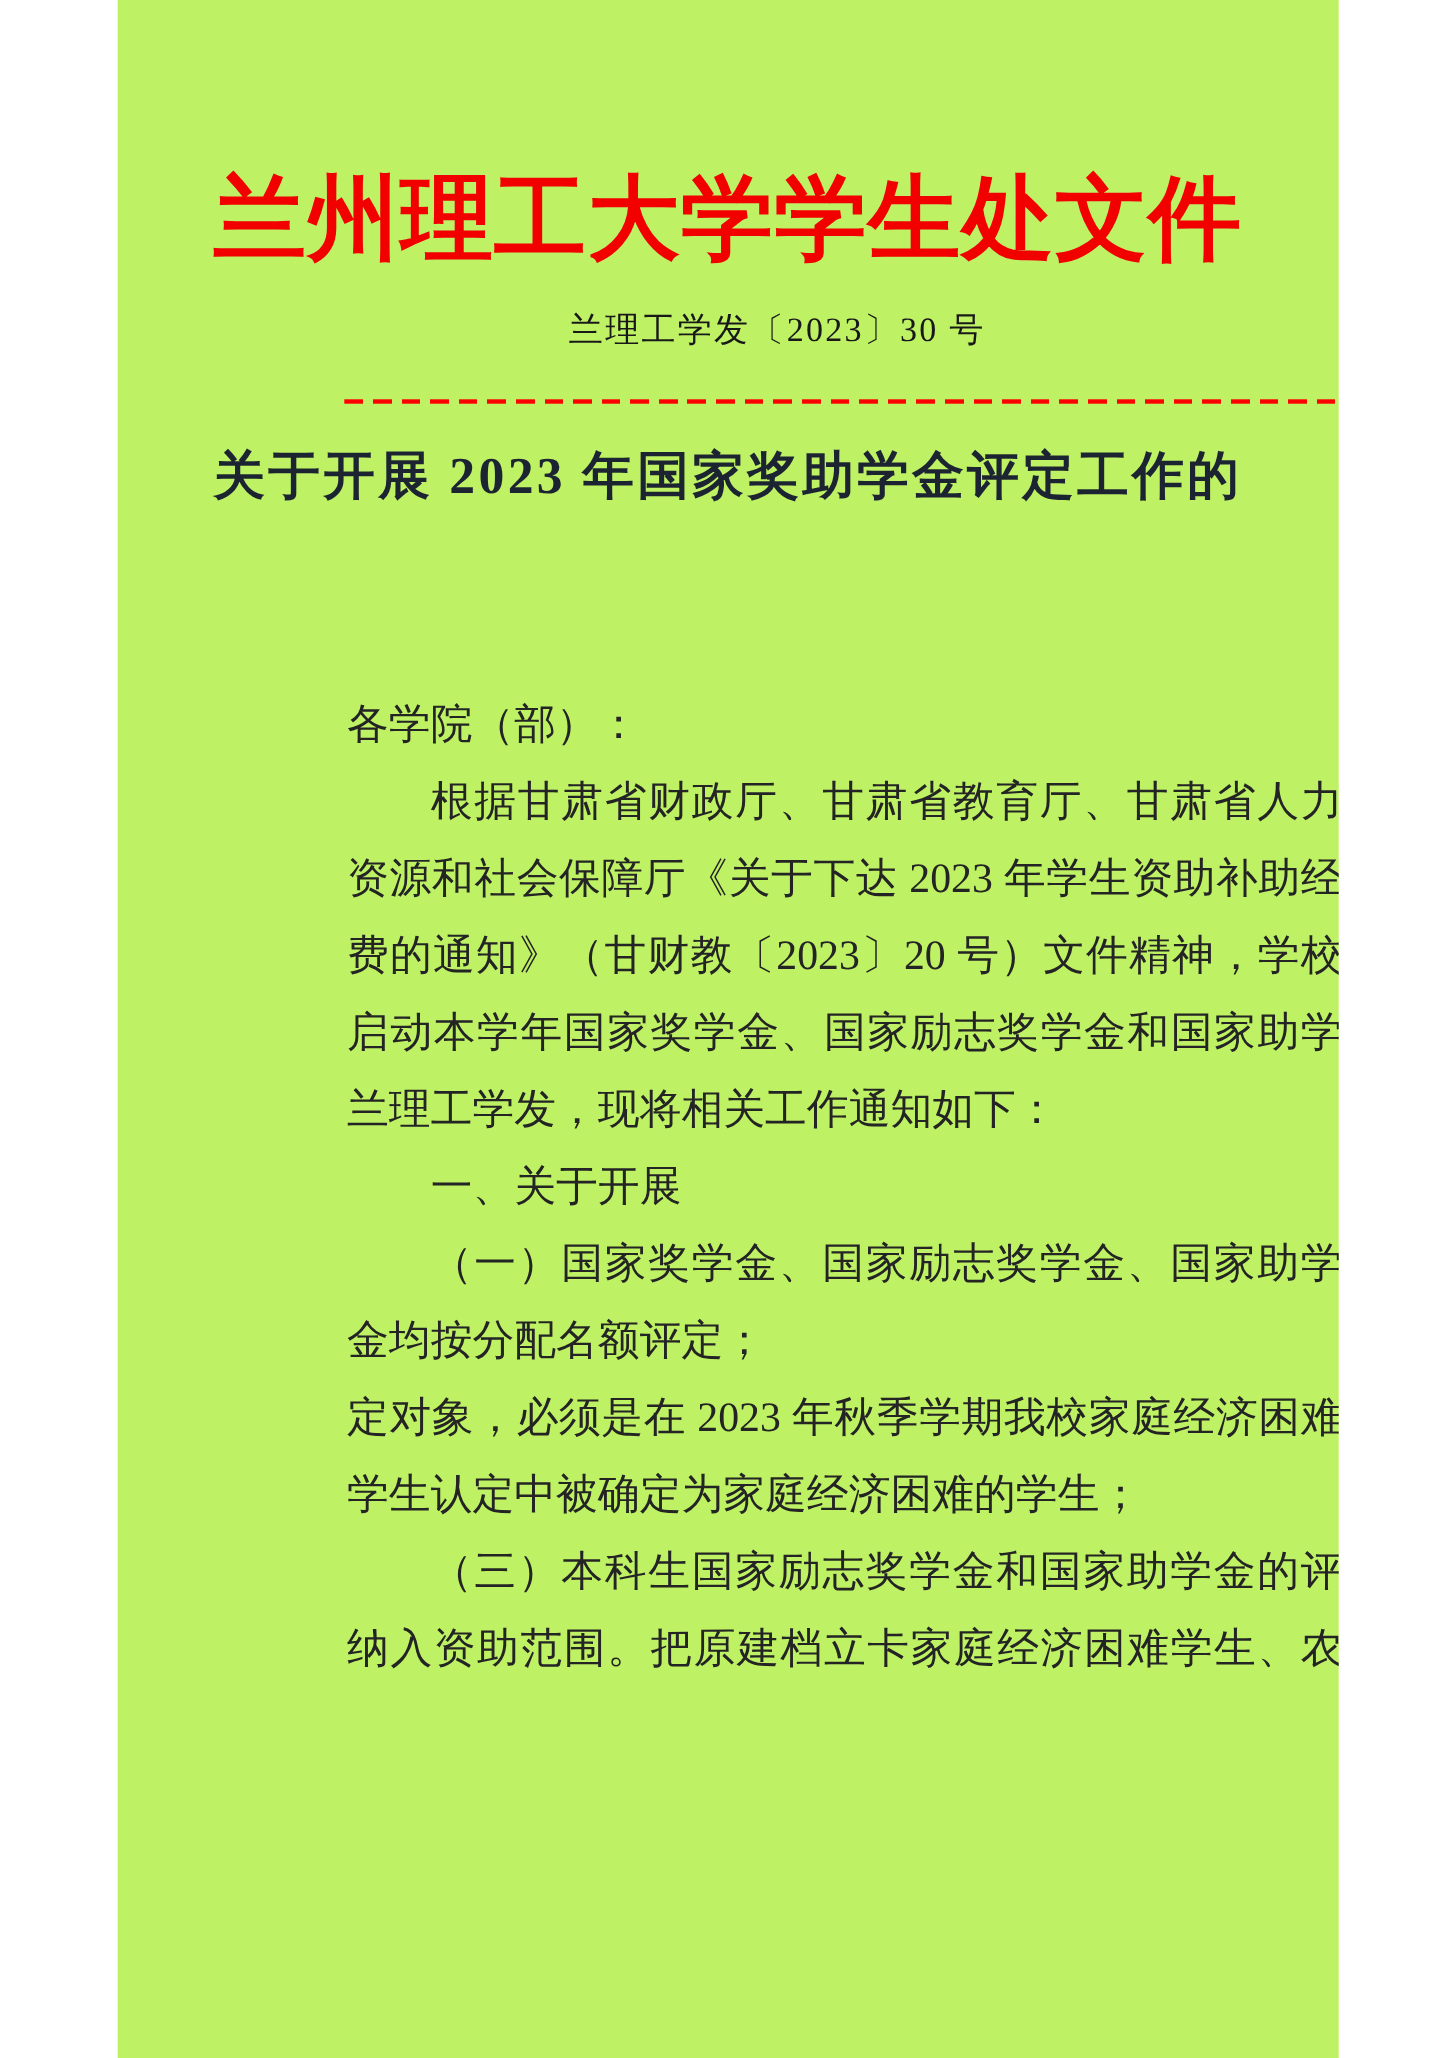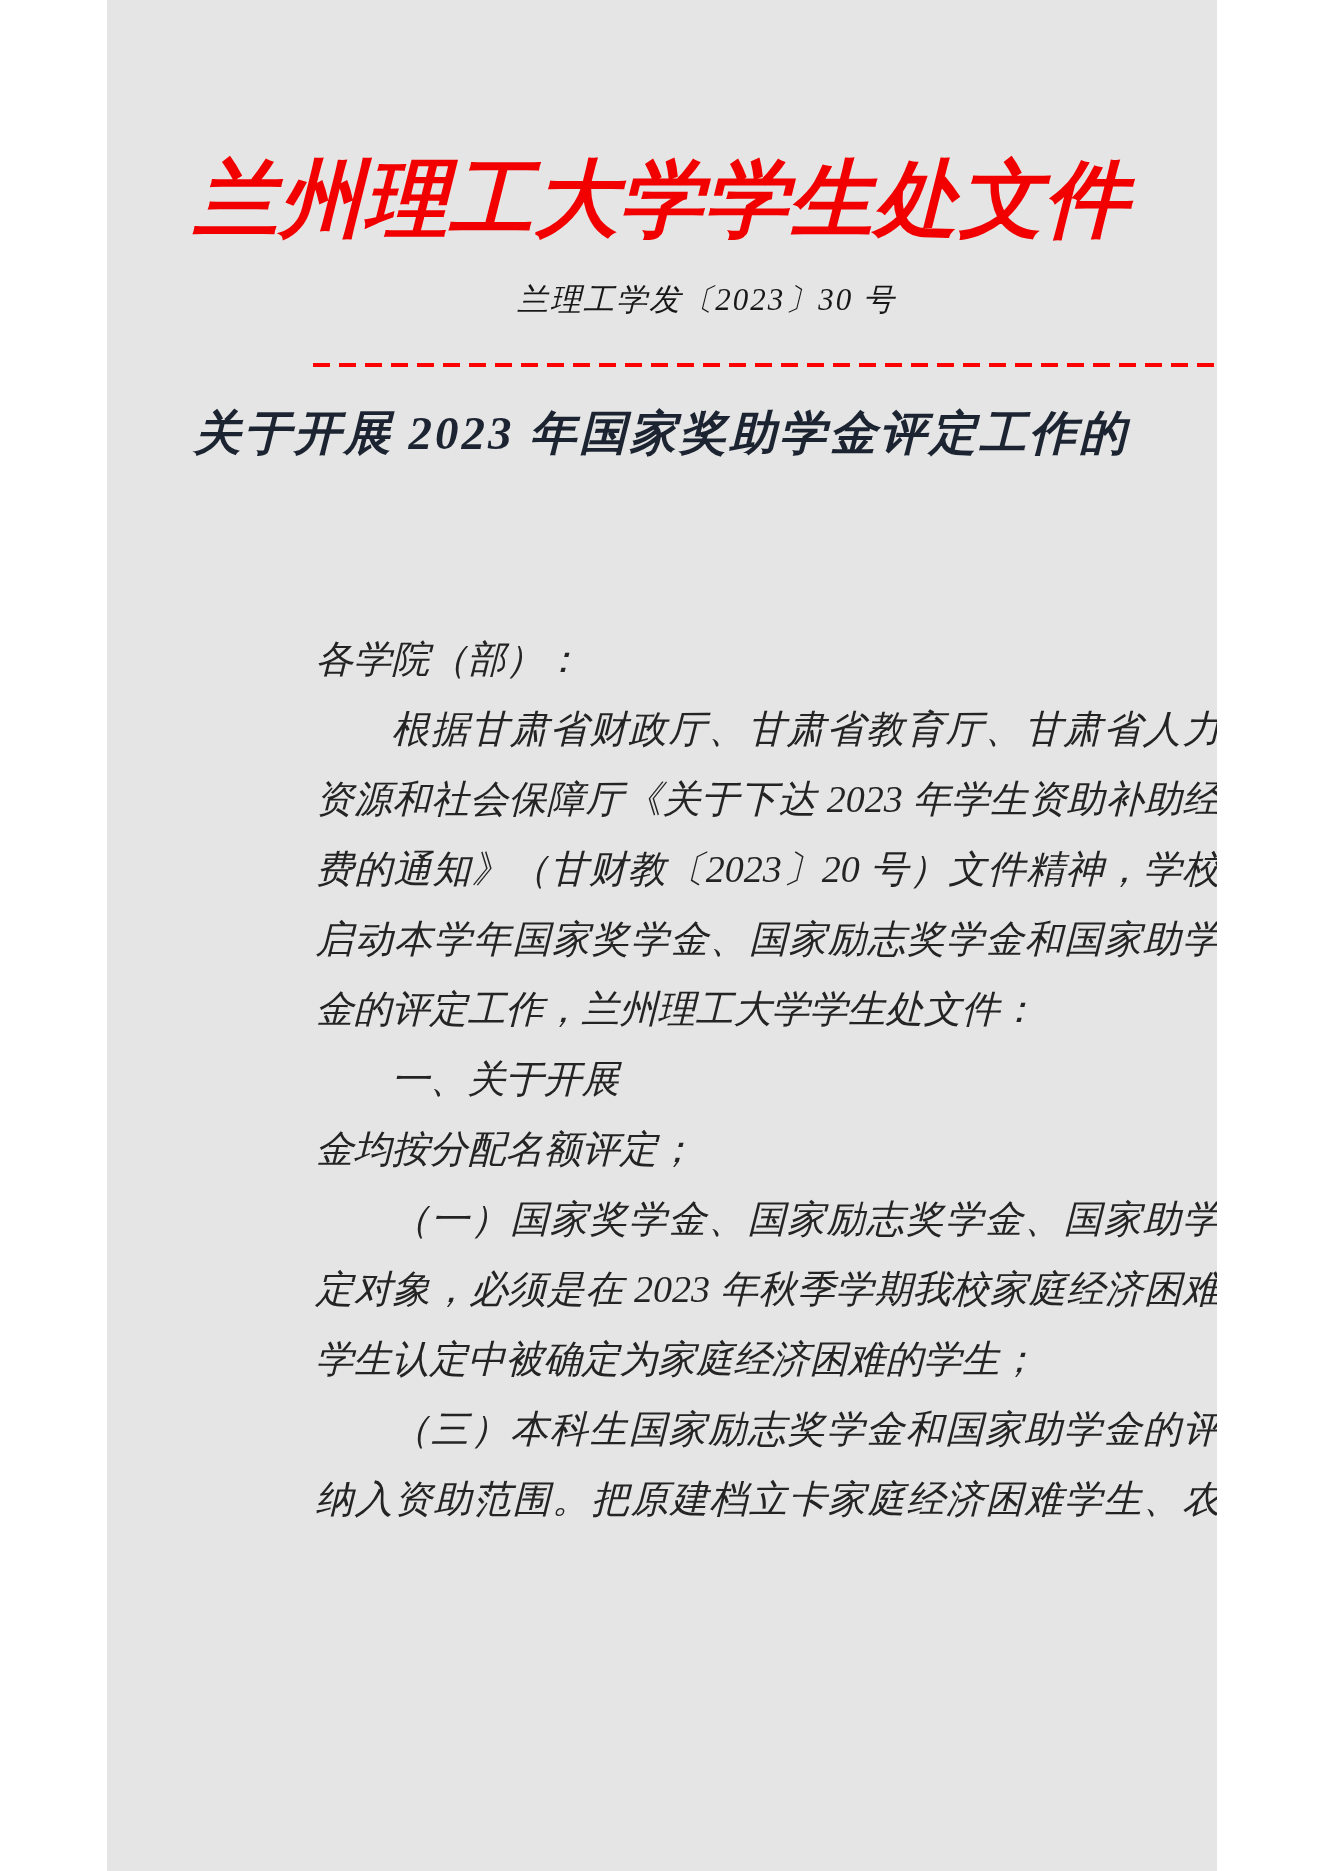--- a/index.html
+++ b/index.html
@@ -5,24 +5,23 @@
   html, body {
     margin: 0;
     padding: 0;
     background: #ffffff;
   }
   .page {
     position: relative;
     width: 1110px;
     height: 1871px;
     margin: 0 auto;
-    background: #e5e5e5;
+    background: #bef264;
     overflow: hidden;
     font-family: "Liberation Serif", serif;
-    font-style: italic;
   }
   
   .red-title {
     position: absolute;
     top: 150px;
     left: 0;
     width: 100%;
     text-align: center;
     font-size: 84px;
     line-height: 100px;
@@ -111,23 +110,23 @@
   <div class="subject">
     <div class="subject-line">关于开展 2023 年国家奖助学金评定工作的</div>
   </div>
 
   <div class="body-block">
     <div class="line">各学院（部）：</div>
     <div class="line ind jst">根据甘肃省财政厅、甘肃省教育厅、甘肃省人力</div>
     <div class="line jst">资源和社会保障厅《关于下达 2023 年学生资助补助经</div>
     <div class="line jst">费的通知》（甘财教〔2023〕20 号）文件精神，学校</div>
     <div class="line jst">启动本学年国家奖学金、国家励志奖学金和国家助学</div>
-    <div class="line">金的评定工作，兰州理工大学学生处文件：</div>
+    <div class="line">兰理工学发，现将相关工作通知如下：</div>
     <div class="line ind">一、关于开展</div>
+    <div class="line ind jst">（一）国家奖学金、国家励志奖学金、国家助学</div>
     <div class="line">金均按分配名额评定；</div>
-    <div class="line ind jst">（一）国家奖学金、国家励志奖学金、国家助学</div>
     <div class="line jst">定对象，必须是在 2023 年秋季学期我校家庭经济困难</div>
     <div class="line">学生认定中被确定为家庭经济困难的学生；</div>
     <div class="line ind jst">（三）本科生国家励志奖学金和国家助学金的评</div>
     <div class="line jst">纳入资助范围。把原建档立卡家庭经济困难学生、农</div>
   </div>
 
 </div>
 
 </body></html>

